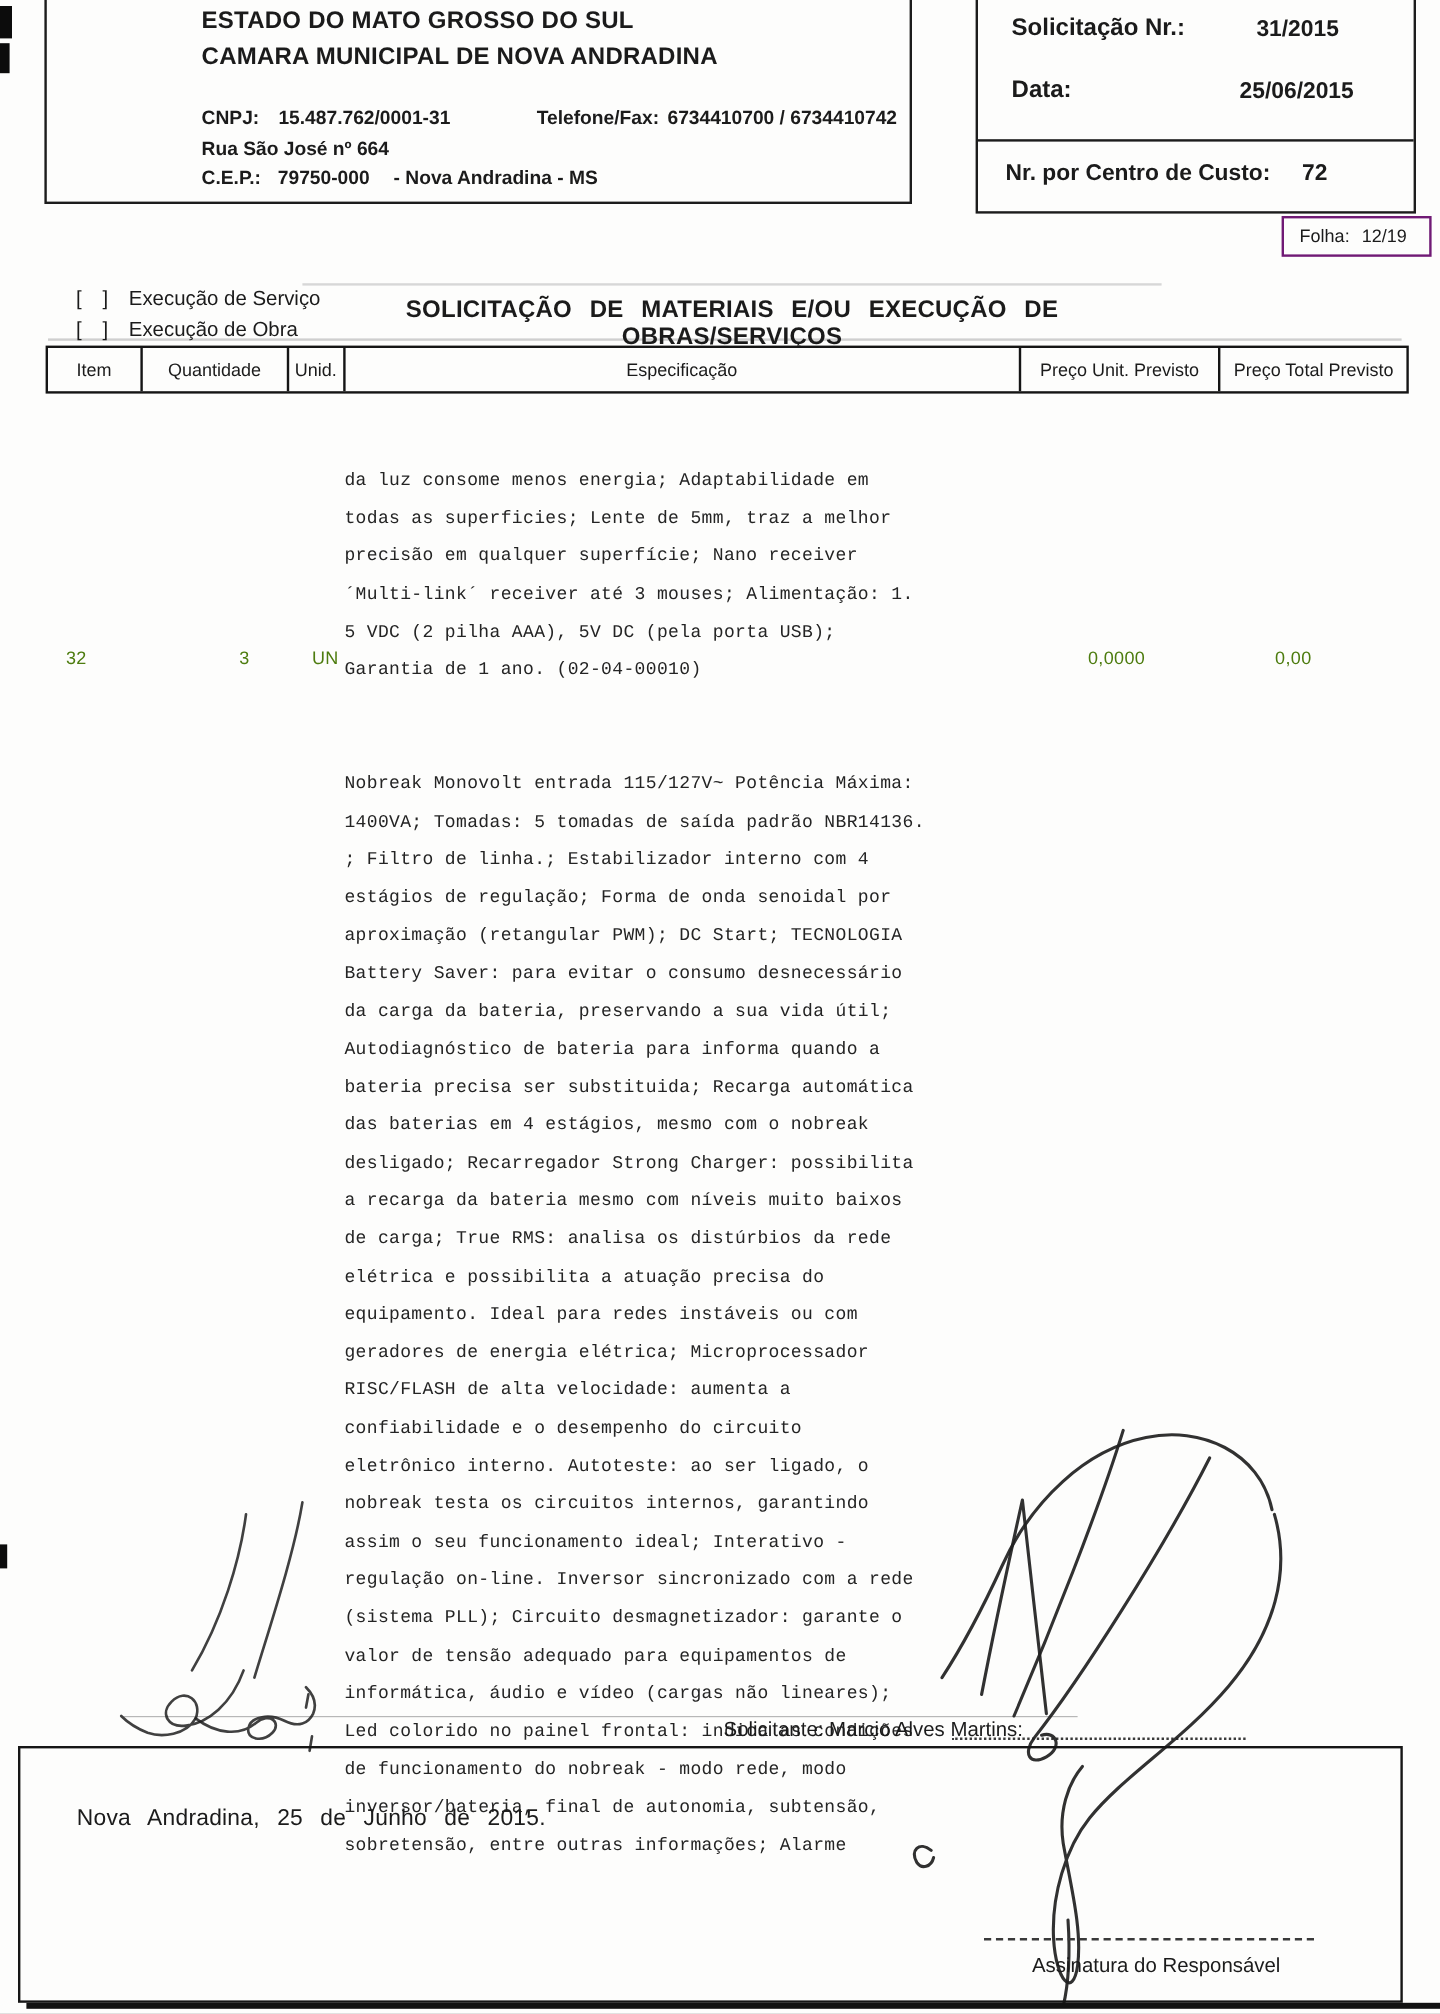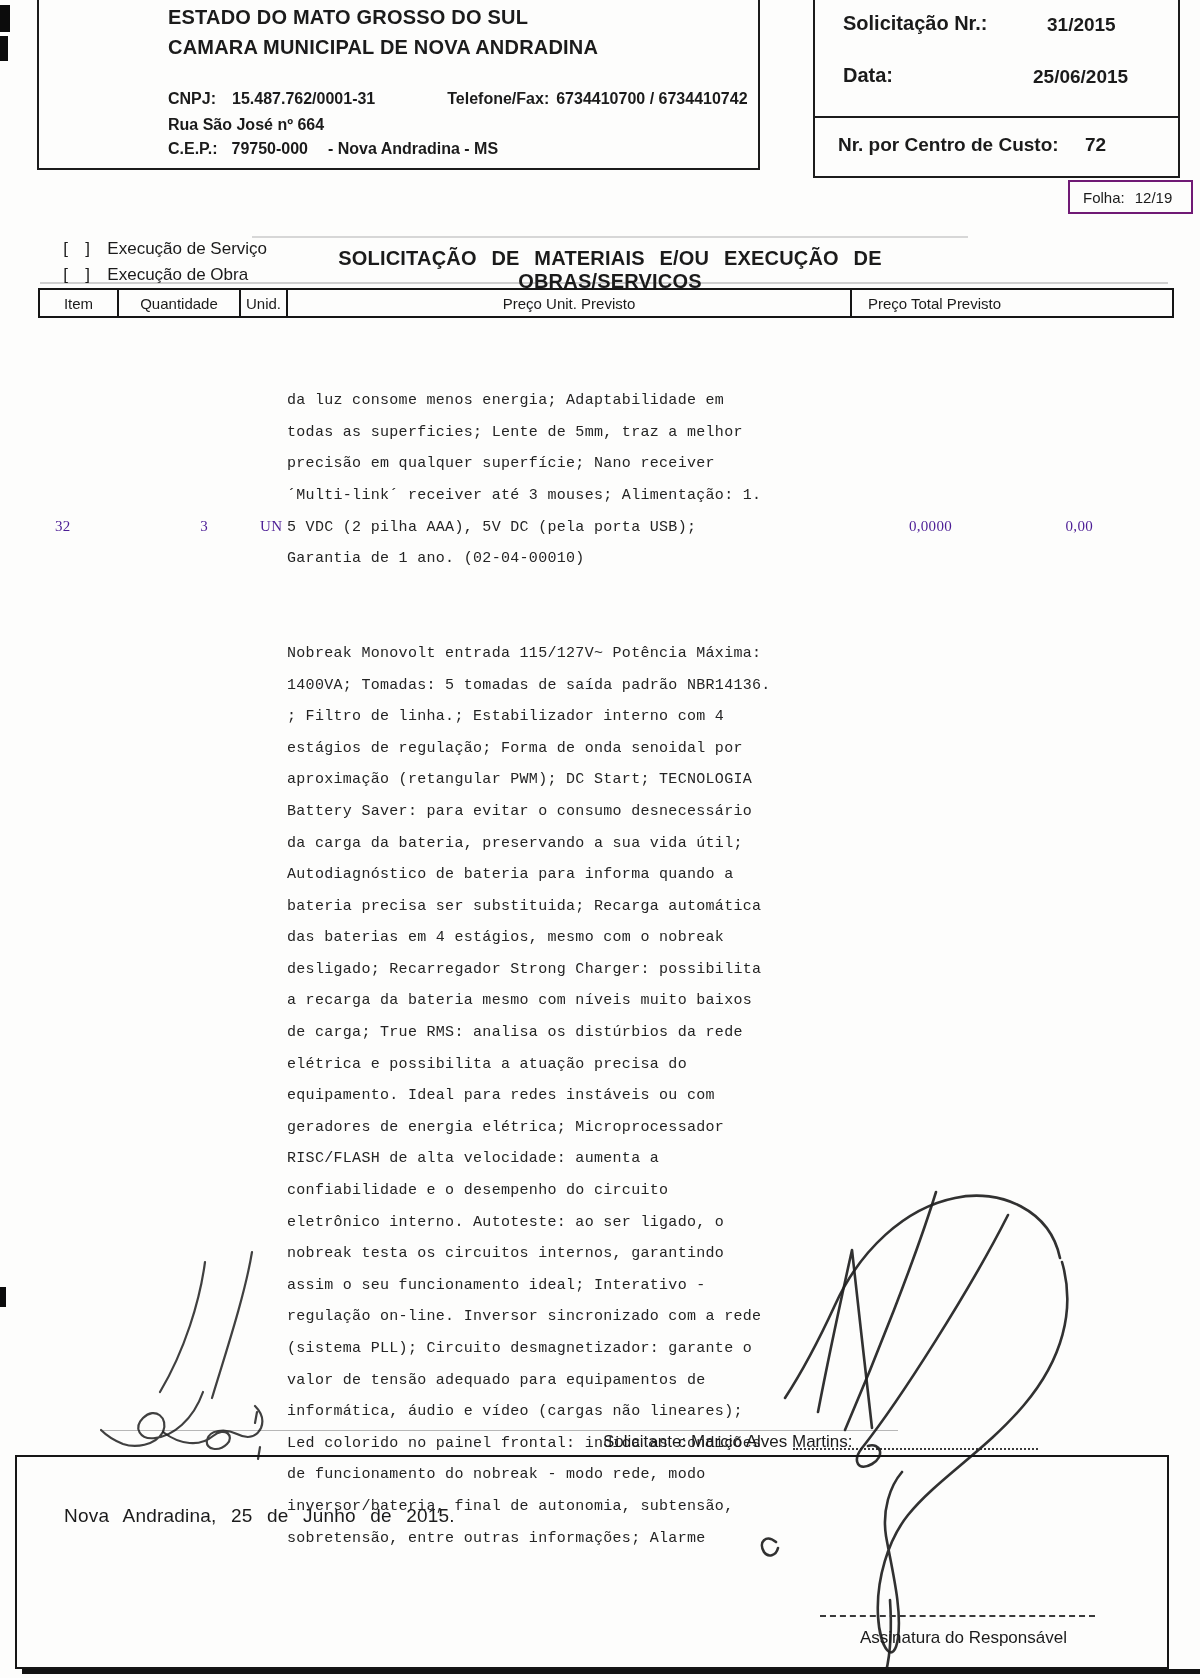--- a/index.html
+++ b/index.html
@@ -41,33 +41,33 @@
   .br.close { width:14px; }
   .cb-label { margin-left:8px; }
 
   
   .title-wrap { left:240px; top:247px; width:740px; text-align:center; }
   .title-wrap span { display:inline-block; font-size:20px; font-weight:bold;
     letter-spacing:.2px; word-spacing:9px; padding-bottom:3px; border-bottom:4px solid #151515; }
 
   
   .thead { left:38px; top:288px; width:1136px; display:flex; border:2px solid #151515; background:#fdfdfc; }
-  .th { height:26px; display:flex; align-items:center; justify-content:center;
+  .th { height:36px; display:flex; align-items:center; justify-content:center;
         font-size:15px; border-left:2px solid #151515; white-space:nowrap; }
   .th:first-child { border-left:none; }
   .th:nth-child(1){ width:77px; } .th:nth-child(2){ width:122px; }
   .th:nth-child(3){ width:47px; } .th:nth-child(4){ width:564px; }
   .th:nth-child(5){ width:167px; } .th:nth-child(6){ width:157px; }
 
   
   .spec-wrap { left:287px; top:322px; width:580px;
     font-family:"Liberation Mono","DejaVu Sans Mono",monospace;
     font-size:15px; line-height:31.6px; letter-spacing:.3px; color:#242424; white-space:pre; }
-  .mono-cell { font-family:Liberation Serif, serif;
-    font-size:15px; line-height:31.6px; letter-spacing:.3px; color:#4c1d95; }
+  .mono-cell { font-family:Liberation Sans, sans-serif;
+    font-size:15px; line-height:31.6px; letter-spacing:.3px; color:#4d7c0f;margin-top:22px; }
   .cell-item { left:55px; top:511px; }
   .cell-qty { left:160px; top:511px; width:48px; text-align:right; }
   .cell-unid { left:260px; top:511px; }
   .cell-pu { left:848px; top:511px; width:165px; text-align:center; }
   .cell-pt { left:1013px; top:511px; width:80px; text-align:right; }
 
   
   .pencil-line { left:103px; top:1430px; width:795px; border-top:1px solid #b7b7b7; }
   .solicitante { left:603px; top:1432px; font-size:17px; white-space:pre; }
   .leader-dots { left:793px; top:1436px; width:245px; height:14px; border-bottom:2px dotted #3a3a3a; }
@@ -148,20 +148,21 @@
     </div>
 
   <div class="abs title-wrap">
     <span>SOLICITAÇÃO DE MATERIAIS E/OU EXECUÇÃO DE OBRAS/SERVIÇOS</span>
   </div>
 
   <div class="abs thead">
       <div class="th">Item</div>
       <div class="th">Quantidade</div>
       <div class="th">Unid.</div>
+      <div class="th">Especificação</div>
       <div class="th">Preço Unit. Previsto</div>
       <div class="th">Preço Total Previsto</div>
     </div>
 
   <div class="abs spec-wrap">
     <div><div class="spec-line">da luz consome menos energia; Adaptabilidade em</div><div class="spec-line">todas as superficies; Lente de 5mm, traz a melhor</div><div class="spec-line">precisão em qualquer superfície; Nano receiver</div><div class="spec-line">´Multi-link´ receiver até 3 mouses; Alimentação: 1.</div><div class="spec-line">5 VDC (2 pilha AAA), 5V DC (pela porta USB);</div><div class="spec-line">Garantia de 1 ano. (02-04-00010)</div></div>
     <div><div class="spec-line">Nobreak Monovolt entrada 115/127V~ Potência Máxima:</div><div class="spec-line">1400VA; Tomadas: 5 tomadas de saída padrão NBR14136.</div><div class="spec-line">; Filtro de linha.; Estabilizador interno com 4</div><div class="spec-line">estágios de regulação; Forma de onda senoidal por</div><div class="spec-line">aproximação (retangular PWM); DC Start; TECNOLOGIA</div><div class="spec-line">Battery Saver: para evitar o consumo desnecessário</div><div class="spec-line">da carga da bateria, preservando a sua vida útil;</div><div class="spec-line">Autodiagnóstico de bateria para informa quando a</div><div class="spec-line">bateria precisa ser substituida; Recarga automática</div><div class="spec-line">das baterias em 4 estágios, mesmo com o nobreak</div><div class="spec-line">desligado; Recarregador Strong Charger: possibilita</div><div class="spec-line">a recarga da bateria mesmo com níveis muito baixos</div><div class="spec-line">de carga; True RMS: analisa os distúrbios da rede</div><div class="spec-line">elétrica e possibilita a atuação precisa do</div><div class="spec-line">equipamento. Ideal para redes instáveis ou com</div><div class="spec-line">geradores de energia elétrica; Microprocessador</div><div class="spec-line">RISC/FLASH de alta velocidade: aumenta a</div><div class="spec-line">confiabilidade e o desempenho do circuito</div><div class="spec-line">eletrônico interno. Autoteste: ao ser ligado, o</div><div class="spec-line">nobreak testa os circuitos internos, garantindo</div><div class="spec-line">assim o seu funcionamento ideal; Interativo -</div><div class="spec-line">regulação on-line. Inversor sincronizado com a rede</div><div class="spec-line">(sistema PLL); Circuito desmagnetizador: garante o</div><div class="spec-line">valor de tensão adequado para equipamentos de</div><div class="spec-line">informática, áudio e vídeo (cargas não lineares);</div><div class="spec-line">Led colorido no painel frontal: indica as condições</div><div class="spec-line">de funcionamento do nobreak - modo rede, modo</div><div class="spec-line">inversor/bateria, final de autonomia, subtensão,</div><div class="spec-line">sobretensão, entre outras informações; Alarme</div></div>
   </div>
 
   <div class="abs mono-cell cell-item">32</div>

